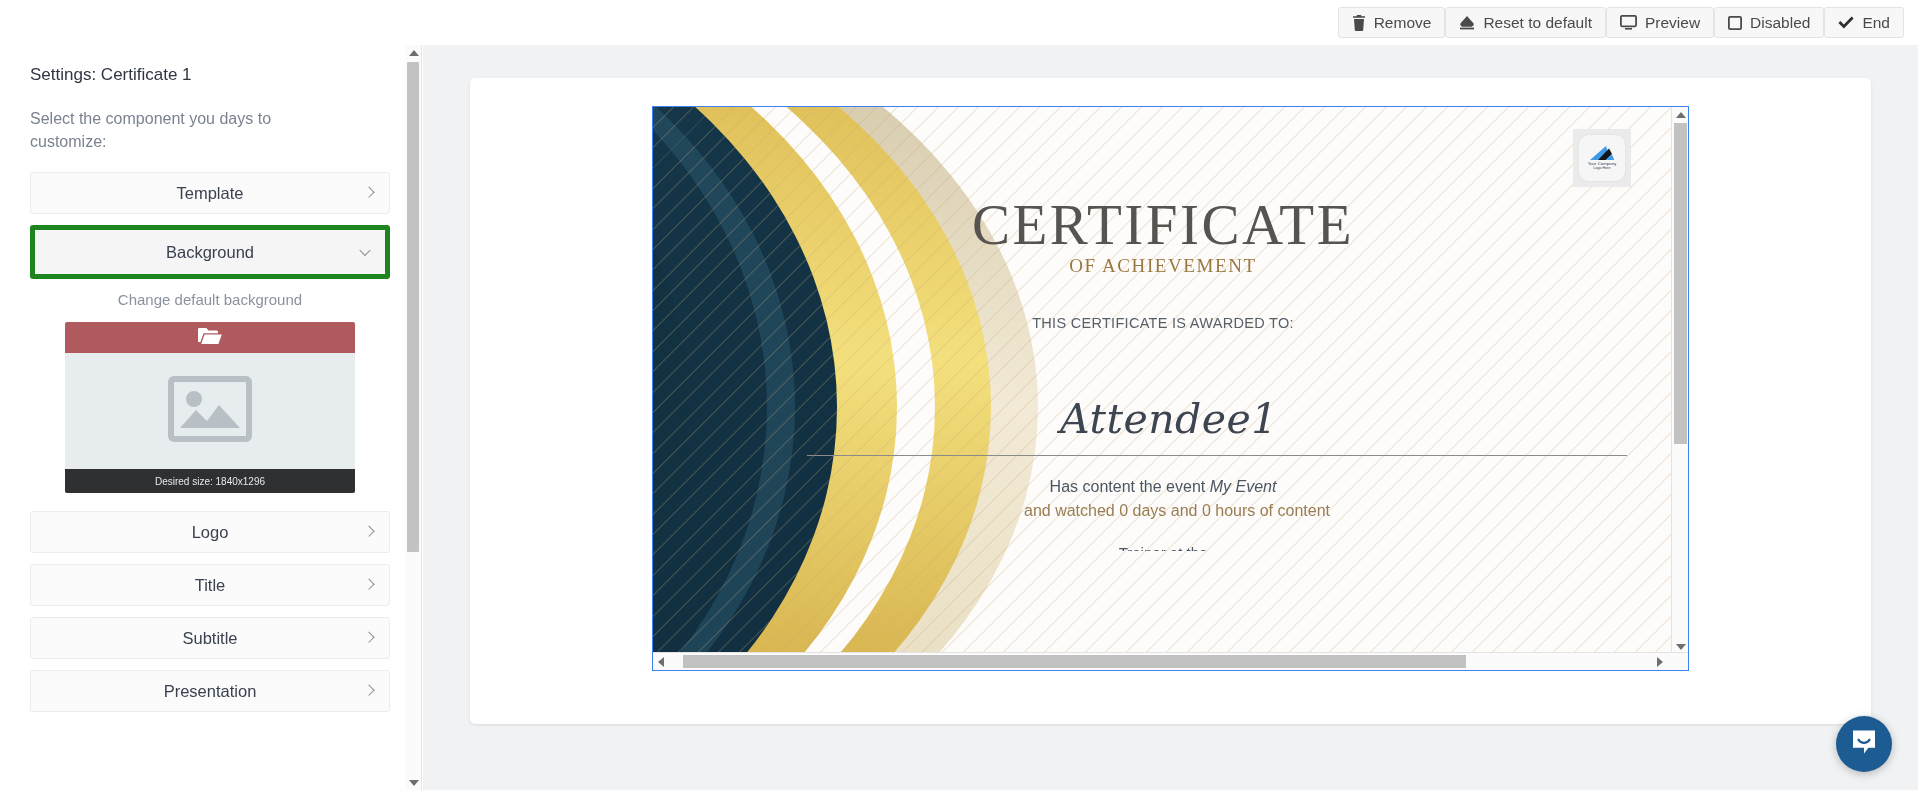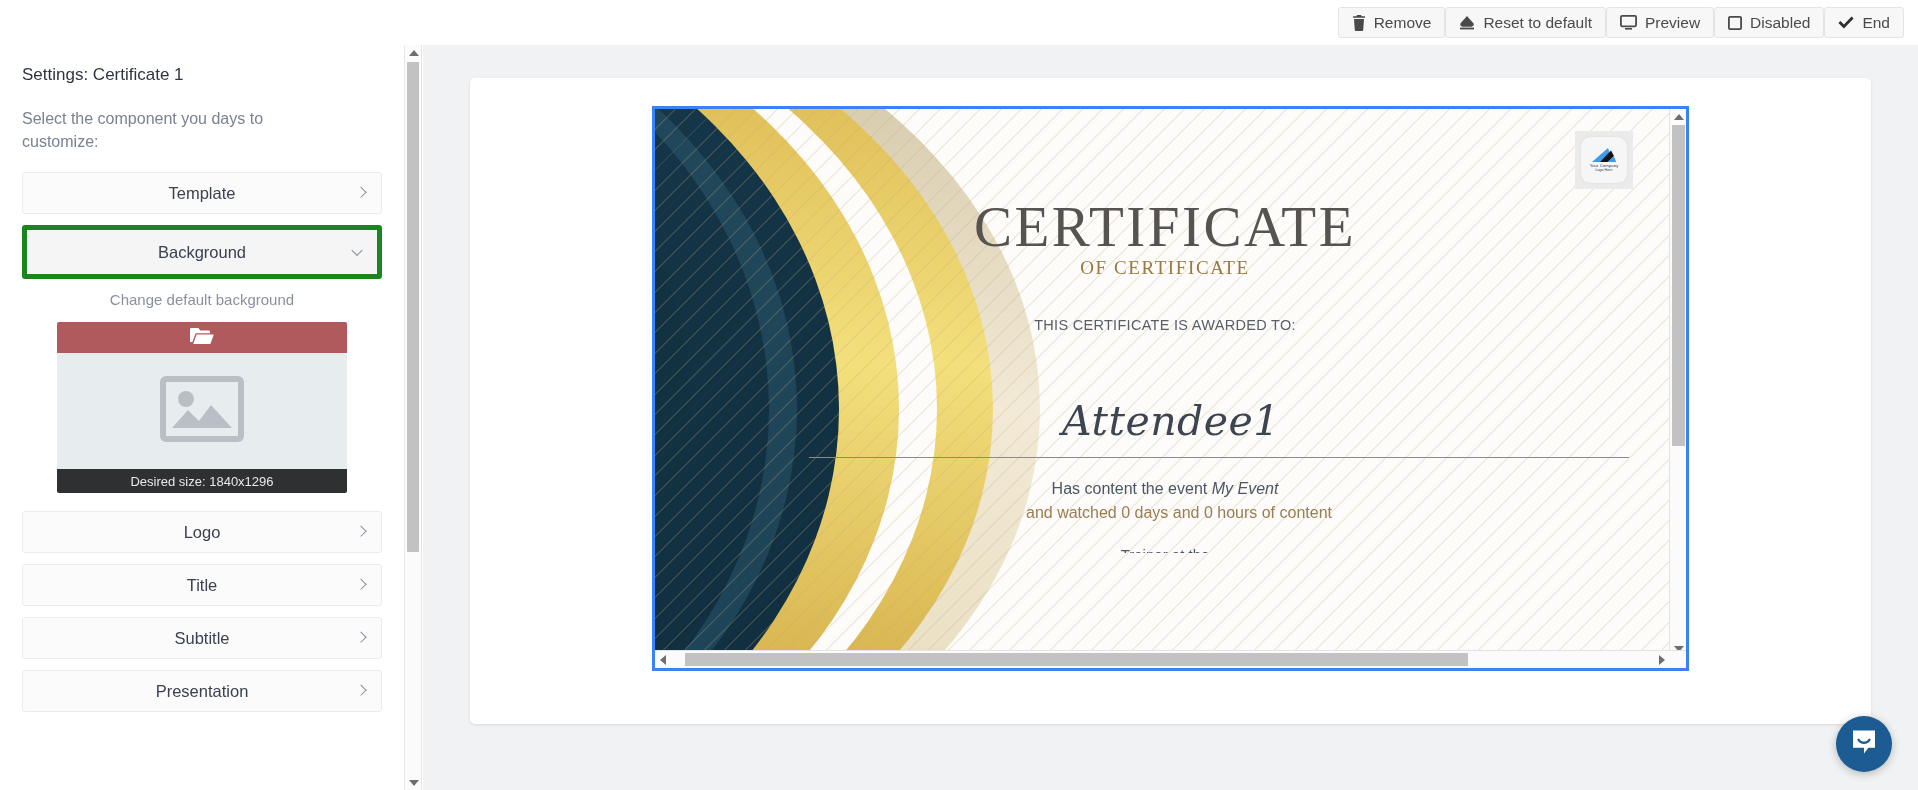--- a/index.html
+++ b/index.html
@@ -26,21 +26,21 @@
     border-radius: 3px;
     font-size: 15.5px;
     color: #4a4a4a;
     cursor: pointer;
     white-space: nowrap;
   }
   .tb-btn svg { display:block; }
 
   
   .sidebar {
-    position: absolute; top: 45px; left: 0;
+    position: absolute; top: 45px; left: 8px;
     width: 405px; height: 745px;
     background: #ffffff;
     border-right: 1px solid #e8e8e8;
     overflow: hidden;
   }
   .sidebar-inner { padding: 0 22px 0 22px; }
   .settings-title {
     font-size: 17px; color: #2f3542; font-weight: 400;
     margin-top: 20px; margin-bottom: 22px;
   }
@@ -100,21 +100,21 @@
     display: flex; align-items: center; justify-content: center;
     cursor: pointer;
   }
   .upload-body {
     height: 116px; background: #e7ecef;
     display: flex; align-items: center; justify-content: center;
   }
   .upload-foot {
     height: 24px; background: #2f3032;
     display: flex; align-items: center; justify-content: center;
-    font-size: 13px; color: #e8e8e8;
+    font-size: 10px; color: #e8e8e8;
   }
 
   
   .sb-scroll {
     position: absolute; top: 45px; left: 405px;
     width: 17px; height: 745px;
     background: #fbfbfb;
     border-right: 1px solid #e5e5e5;
   }
   .sb-arrow {
@@ -144,21 +144,21 @@
     border-radius: 5px;
     box-shadow: 0 1px 3px rgba(0,0,0,0.10);
     display: flex; align-items: flex-start; justify-content: center;
     padding-top: 28px;
   }
 
   
   .cert-frame {
     position: relative;
     width: 1037px; height: 565px;
-    border: 3px solid #3b82f6;
+    border: 1px solid #3b82f6;
     background: #ffffff;
     overflow: hidden;
   }
   .cert-canvas {
     position: absolute; top: 0; left: 0;
     width: 1020px; height: 547px;
     overflow: hidden;
     background: #fdfcfa;
   }
   
@@ -449,21 +449,21 @@
                 <path fill="#3d9be9" d="M1 15 17 1l2 6-10 8z"></path>
                 <path fill="#111418" d="M9 15 20 3.5l3 5.5-6 6z"></path>
                 <path fill="#3d9be9" d="M16.5 15 23 9.5l2.2 5.5z"></path>
               </svg>
               <div class="logo-cap1">Your Company</div>
               <div class="logo-cap2">Logo Here</div>
             </div>
           </div>
 
           <div class="cert-title">CERTIFICATE</div>
-          <div class="cert-subtitle">OF CERTIFICATE</div>
+          <div class="cert-subtitle">OF ACHIEVEMENT</div>
           <div class="cert-awarded">THIS CERTIFICATE IS AWARDED TO:</div>
           <div class="cert-name">Attendee1</div>
           <div class="cert-rule"></div>
 
           <div class="cert-line1">
             <span>Has content the event </span><em>My Event</em>
           </div>
           <div class="cert-line2">and watched 0 days and 0 hours of content</div>
           <div class="cert-clipped">Trainer at the</div>
         </div>

